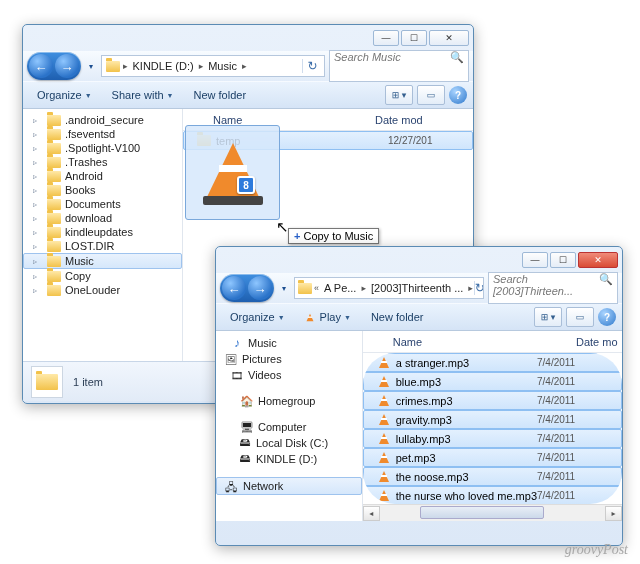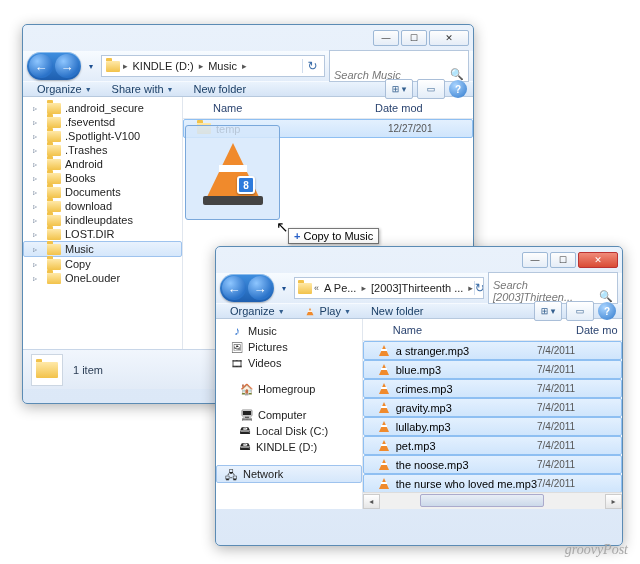--- a/index.html
+++ b/index.html
@@ -12,23 +12,23 @@
   .navbtns { display:flex; align-items:center; background: linear-gradient(#3f8fe0,#1e5fb0); border-radius: 16px; padding:2px; box-shadow: inset 0 1px 0 rgba(255,255,255,.4), 0 1px 2px rgba(0,0,0,.3); }
   .navbtn { width:24px; height:24px; border-radius:50%; background: radial-gradient(circle at 35% 30%, #8ec6ff, #2b73c9 70%); display:flex; align-items:center; justify-content:center; color:#fff; font-size:13px; cursor:pointer; }
   .navbtn + .navbtn { margin-left:2px; }
   .navdrop { width:12px; color:#1d4f90; font-size:8px; text-align:center; }
   .breadcrumb { flex:1; height:22px; background:#fff; border:1px solid #b5c7dd; display:flex; align-items:center; padding:0 2px; overflow:hidden; }
   .bc-icon { width:16px; height:16px; margin:0 1px; display:inline-flex; align-items:center; justify-content:center; }
   .bc-seg { padding:0 4px; color:#222; white-space:nowrap; cursor:pointer; }
   .bc-arrow { color:#555; font-size:9px; padding:0 1px; }
   .bc-spacer { flex:1; }
   .refresh { width:20px; text-align:center; color:#3a6ca8; cursor:pointer; border-left:1px solid #cfdced; font-size:12px; }
-  .search { width:140px; height:32px; background:#fff; border:1px solid #b5c7dd; display:flex; align-items:flex-end; padding:0 4px; color:#777; font-style:italic; }
+  .search { width:140px; height:32px; background:#fff; border:1px solid #b5c7dd; display:flex; align-items:flex-start; padding:0 4px; color:#777; font-style:italic; }
   .search .mag { margin-left:auto; color:#3a6ca8; font-style:normal; }
-  .toolbar { height:16px; background: linear-gradient(#eaf3fd,#d5e4f6); border-top:1px solid #f6faff; border-bottom:1px solid #b7c9de; display:flex; align-items:center; padding:0 6px; gap:4px; }
+  .toolbar { height:28px; background: linear-gradient(#eaf3fd,#d5e4f6); border-top:1px solid #f6faff; border-bottom:1px solid #b7c9de; display:flex; align-items:center; padding:0 6px; gap:4px; }
   .tbtn { padding: 3px 8px; color:#1b3f66; cursor:pointer; display:flex; align-items:center; gap:3px; border-radius:2px; }
   .tbtn .drop { font-size:7px; color:#35608f; }
   .tspacer { flex:1; }
   .tview { width:28px; height:20px; border:1px solid #a9bed8; border-radius:2px; background:linear-gradient(#fff,#e3edf8); display:flex; align-items:center; justify-content:center; font-size:9px; color:#35608f; cursor:pointer; }
   .help { width:18px; height:18px; border-radius:50%; background: radial-gradient(circle at 35% 30%, #a9d4ff,#2f79cc); color:#fff; font-weight:bold; display:flex; align-items:center; justify-content:center; font-size:10px; cursor:pointer; }
   .body { display:flex; background:#fff; }
   .tree { width:160px; border-right:1px solid #e0e6ee; padding:4px 0; overflow:auto; }
   .tree-item { display:flex; align-items:center; padding:1px 4px 1px 24px; gap:4px; color:#222; cursor:pointer; white-space:nowrap; }
   .tree-item.sel { background:linear-gradient(#e9f2fd,#d5e7fb); border:1px solid #9ec3ee; border-radius:2px; padding-left:23px; }
   .folder-icon { width:14px; height:11px; background: linear-gradient(#ffe9a8,#f2c24a); border-radius:1px; position:relative; display:inline-block; }
@@ -265,21 +265,21 @@
     <div class="tview">⊞ ▾</div>
     <div class="tview">▭</div>
     <div class="help">?</div>
   </div>
   <div class="body" style="height:190px;">
     <div class="tree" style="width:150px">
       <div class="tree-item" style="padding-left:14px">
           <span class="lib-icon music-ico"></span>
           <span>Music</span>
         </div>
-      <div class="tree-item" style="padding-left:14px">
+      <div class="tree-item" style="padding-left:8px">
           <span class="lib-icon pic-ico"></span>
           <span>Pictures</span>
         </div>
       <div class="tree-item" style="padding-left:14px">
           <span class="lib-icon vid-ico"></span>
           <span>Videos</span>
         </div>
       <div style="height:10px"></div>
       <div class="tree-item" style="">
           <span class="lib-icon home-icon"></span>
@@ -302,21 +302,21 @@
       <div class="tree-item sel" style="padding-left:8px">
           <span class="lib-icon net-icon"></span>
           <span>Network</span>
         </div>
     </div>
     <div class="content">
       <div class="colhdr">
         <div class="col-name">Name</div>
         <div class="col-date" style="width:46px">Date mo</div>
       </div>
-      <div class="filelist" id="list2" style="height:150px; overflow:hidden;">
+      <div class="filelist" id="list2" style="height:150px; overflow:hidden;border-radius:32px;">
           <div class="row sel">
             <span class="ic">
               <span class="vlc-small"></span>
             </span>
             <span class="nm">a stranger.mp3</span>
             <span class="dt">7/4/2011</span>
           </div>
           <div class="row sel">
             <span class="ic">
               <span class="vlc-small"></span>

